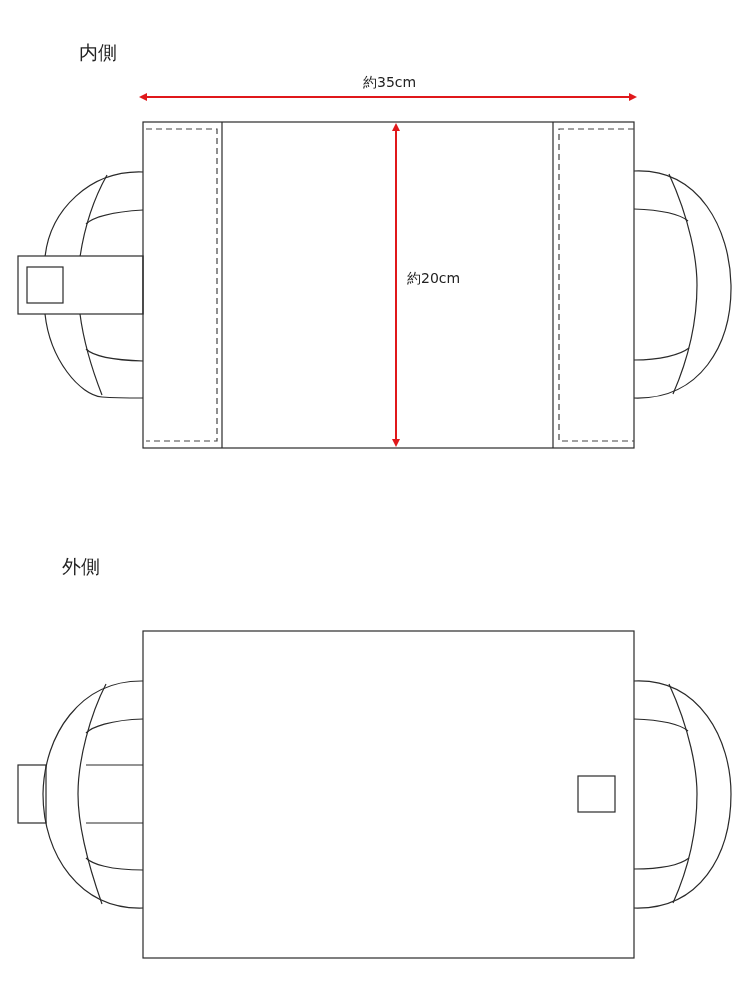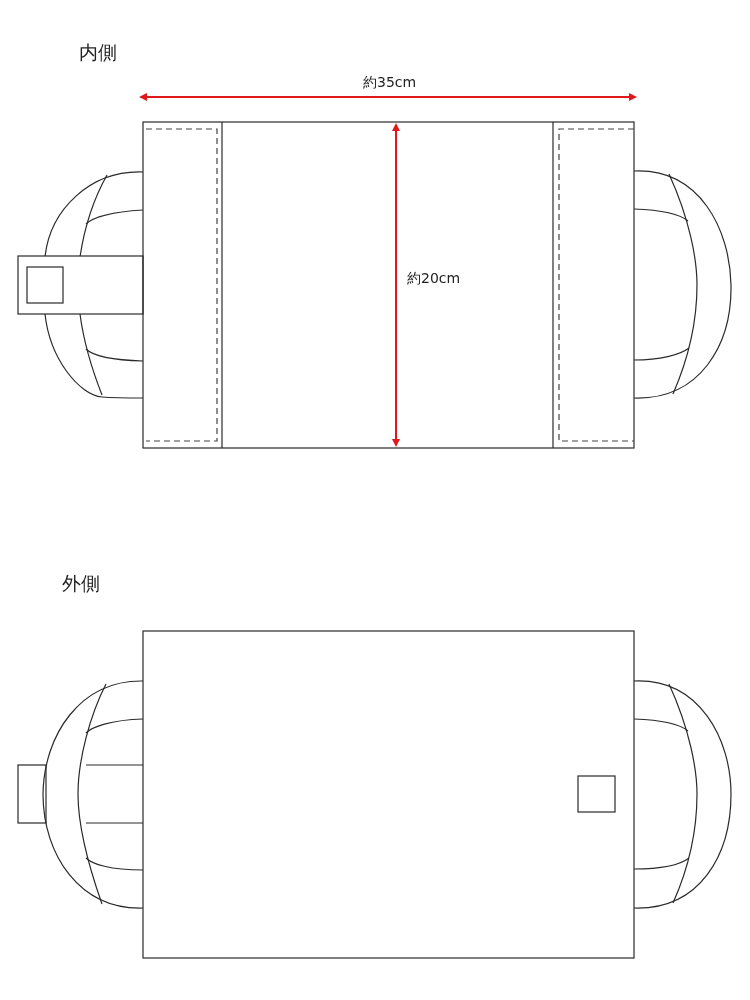--- a/index.html
+++ b/index.html
@@ -1,20 +1,20 @@
 <!DOCTYPE html>
 <html><head>
 <meta charset="utf-8">
 <style>
   html, body { margin: 0; padding: 0; background: #ffffff; }
   body { width: 750px; height: 1000px; position: relative; overflow: hidden;
          font-family: "DejaVu Sans", "Liberation Sans", sans-serif; }
   .section-title { position: absolute; font-size: 19px; color: #222; letter-spacing: 0px; }
   #title-inner { left: 79px; top: 28px; margin-top: 12px; }
-  #title-outer { left: 62px; top: 571px; }
+  #title-outer { left: 62px; top: 554px; }
   svg.diagram { position: absolute; left: 0; top: 0; }
   .dim-label { font-size: 14px; fill: #222; font-family: "DejaVu Sans", "Liberation Sans", sans-serif; }
 </style>
 </head>
 <body>
 
 <div id="title-inner" class="section-title">内側</div>
 <div id="title-outer" class="section-title">外側</div>
 
 <svg class="diagram" width="750" height="1000" viewBox="0 0 750 1000" xmlns="http://www.w3.org/2000/svg">

